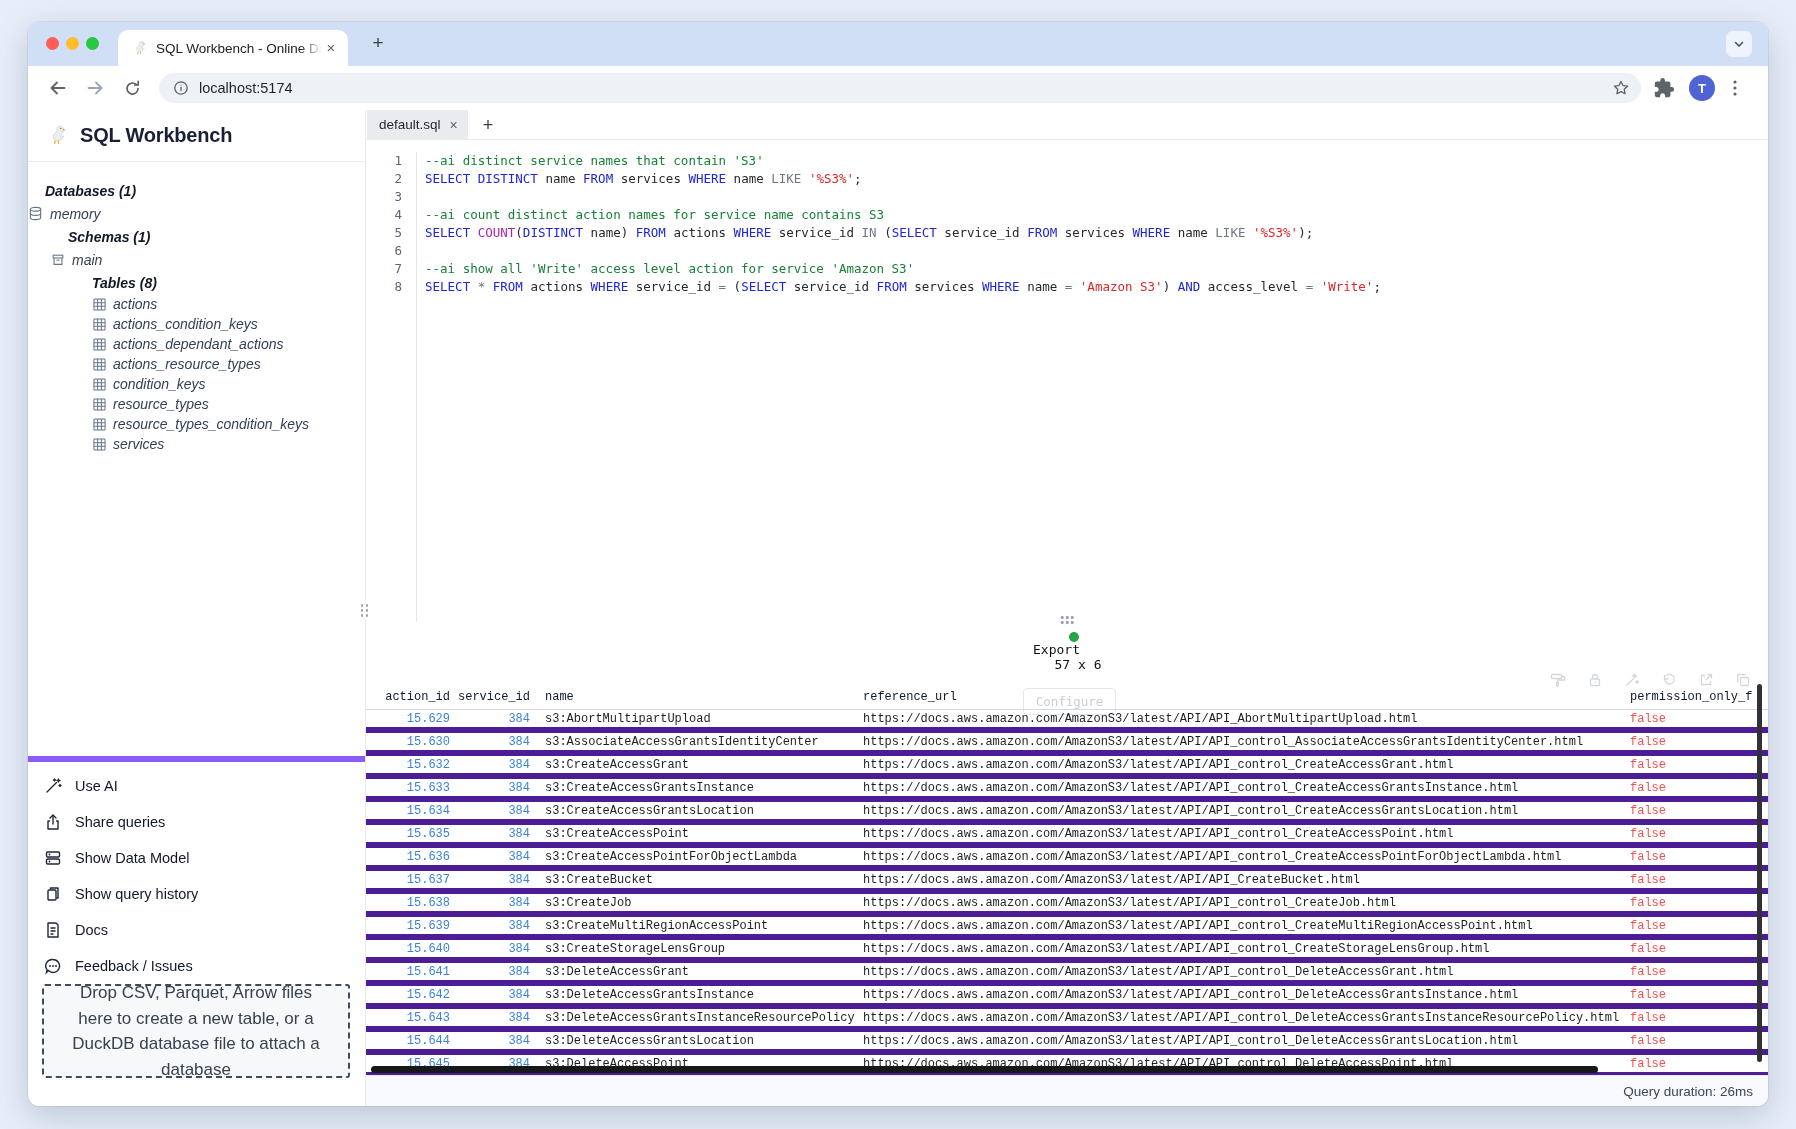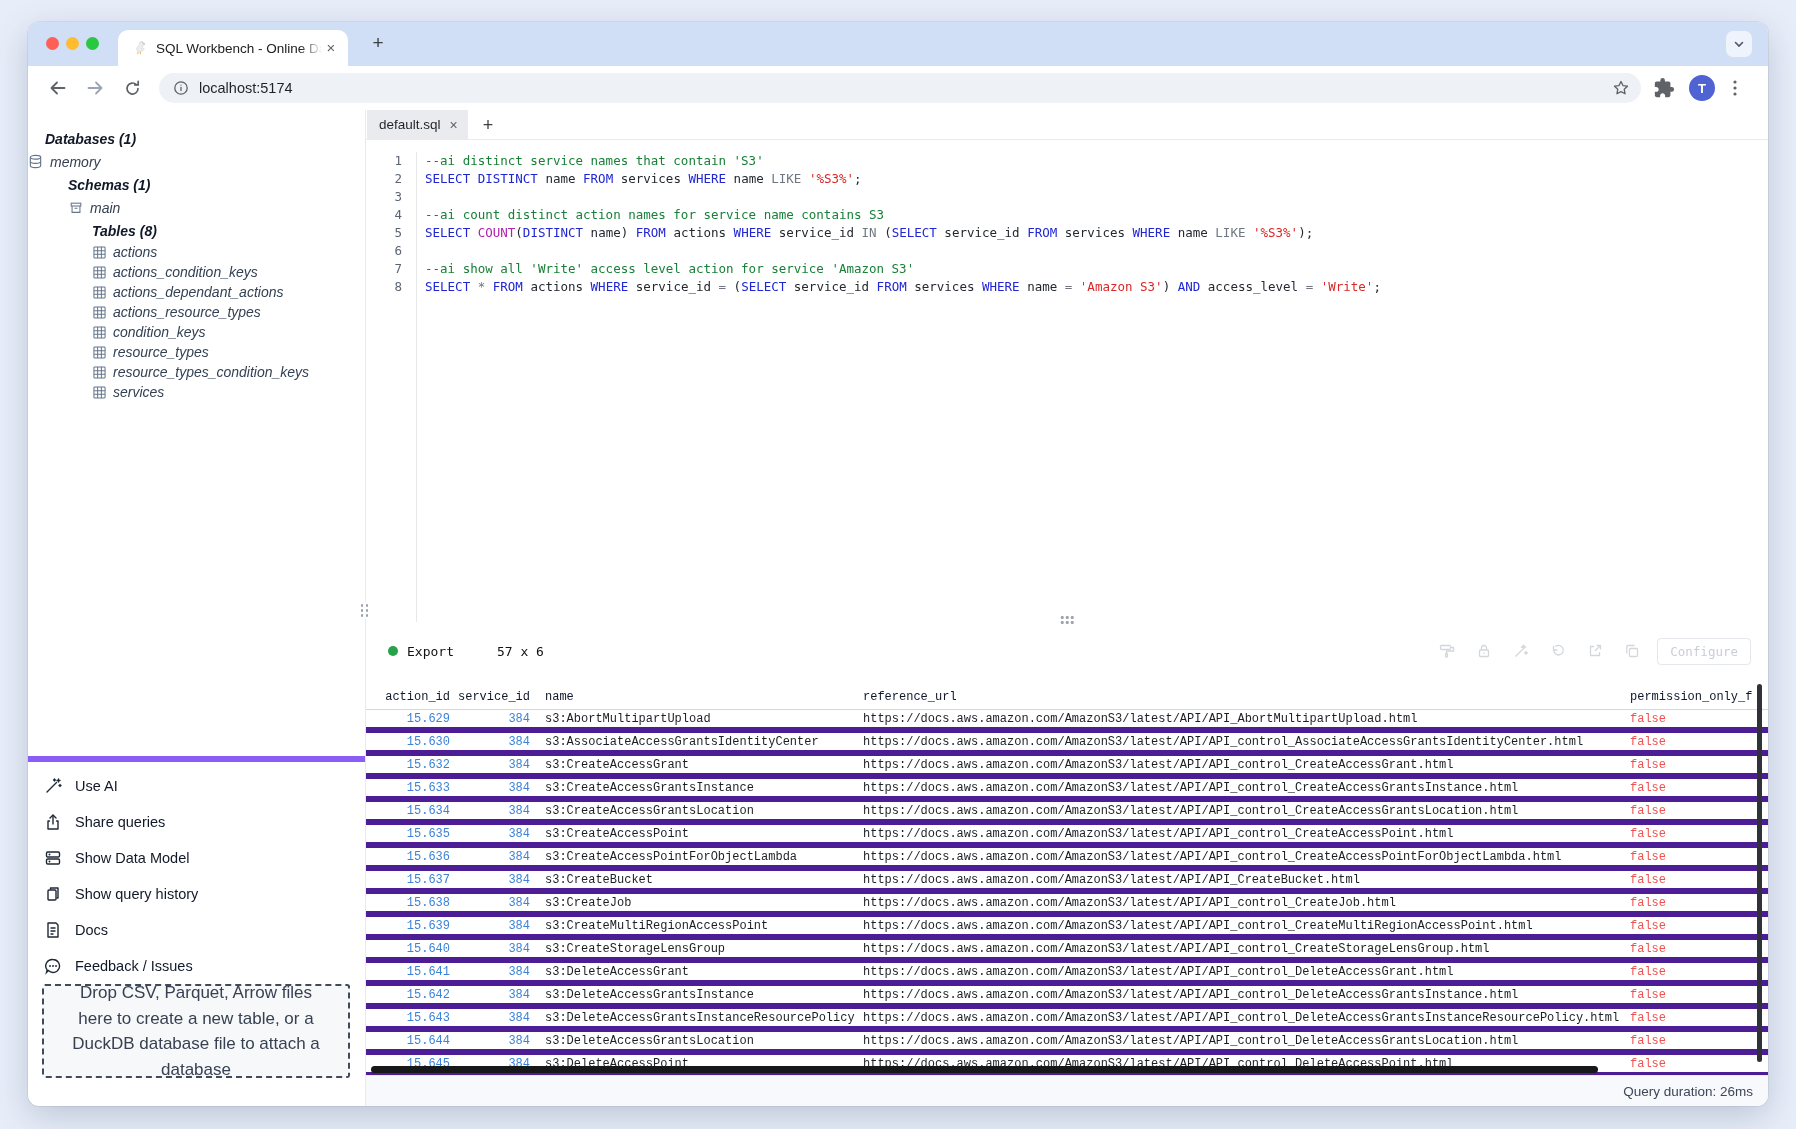--- a/index.html
+++ b/index.html
@@ -75,21 +75,21 @@
   .code-line { height:18px; }
   .tk-k { color:var(--sql-keyword,#2026d2); }
   .tk-c { color:var(--sql-comment,#188038); }
   .tk-s { color:var(--sql-string,#dc2626); }
   .tk-o { color:var(--sql-operator,#6e7781); }
   .tk-f { color:var(--sql-function,#b01fb0); }
 
   .center-grip { position:absolute; top:506px; left:50%; transform:translateX(-50%);
     grid-template-columns:repeat(3,2.5px); z-index:5; }
 
-  .results-header { position:absolute; left:0; right:0; top:522px; height:38px; display:flex; align-items:center; padding-left:22px; }
+  .results-header { position:absolute; left:0; right:0; top:522px; height:38px; display:flex; align-items:center; padding-left:22px;flex-direction:column; }
   .rdot { width:10px; height:10px; border-radius:50%; background:var(--success-green,#27a248); margin-right:9px; flex:none; }
   .rexport { font-family:"DejaVu Sans Mono", monospace; font-size:13px; color:#111; margin-right:43px; cursor:pointer; }
   .rdims { font-family:"DejaVu Sans Mono", monospace; font-size:13px; color:#111; }
   .rtools { margin-left:auto; display:flex; align-items:center; gap:21px; margin-right:17px; color:#d3d7dc; }
   .ricon { width:16px; height:16px; cursor:pointer; display:flex; }
   .configure { border:1px solid #e4e7eb; border-radius:4px; background:#fff; color:#c9ced6;
     font-family:"DejaVu Sans Mono", monospace; font-size:12.5px; padding:5px 12px; margin-right:17px; cursor:pointer; }
 
   .grid-wrap { position:absolute; left:0; right:0; top:574px; bottom:31px; overflow:hidden;
     font-family:Liberation Mono, monospace; font-size:12px; }
@@ -187,35 +187,46 @@
           <circle cx="2" cy="2" r="1.6"></circle>
           <circle cx="2" cy="8" r="1.6"></circle>
           <circle cx="2" cy="14" r="1.6"></circle>
         </svg>
     </span>
   </div>
 
   <div class="app">
 
     <div class="sidebar">
+      <div class="side-header">
+        <span style="display:flex;">
+          <svg viewBox="0 0 24 24" width="25" height="25">
+              <path d="M16 3.2c1.3 0 2.3 1 2.3 2.3 0 .6-.2 1.1-.6 1.5l2 .7-2.1.9c-.2 1.7-.9 3.2-2.1 4.2 1.9.4 3.4-.6 3.4-.6-.3 2.6-2.2 4.6-5.4 4.6-2.6 0-4.8-1.3-4.8-3.7 0-2.6 2.2-3.4 3.2-4.9.5-.8.4-1.8.4-1.8-.1-1.7 1-3.2 2.7-3.2z" fill="#ededed" stroke="#c9cdd3" stroke-width=".6"></path>
+              <path d="M18 5.3l2.6.9-2.5 1z" fill="#f0a23c"></path>
+              <circle cx="16.2" cy="5.1" r=".55" fill="#333"></circle>
+              <path d="M10.8 16.8l-.6 3.4M13.6 16.9l.4 3.3" stroke="#f0a23c" stroke-width="1.1"></path>
+            </svg>
+        </span>
+        <span class="side-title">SQL Workbench</span>
+      </div>
 
       <div class="tree">
         <div class="trow head" style="padding-left:17px;">Databases (1)</div>
         <div class="trow" style="padding-left:0;">
           <span style="display:flex;">
               <svg viewBox="0 0 16 16" width="15" height="15" fill="none" stroke="#64748b" stroke-width="1.2">
                 <ellipse cx="8" cy="3.5" rx="5.5" ry="2"></ellipse>
                 <path d="M2.5 3.5v9c0 1.1 2.5 2 5.5 2s5.5-.9 5.5-2v-9"></path>
                 <path d="M2.5 8c0 1.1 2.5 2 5.5 2s5.5-.9 5.5-2"></path>
               </svg>
             </span>
           <span>memory</span>
         </div>
         <div class="trow head" style="padding-left:40px;">Schemas (1)</div>
-        <div class="trow" style="padding-left:41px;">
+        <div class="trow" style="padding-left:23px;">
           <span style="display:flex;">
               <svg viewBox="0 0 16 16" width="14" height="14" fill="none" stroke="#64748b" stroke-width="1.2">
                 <rect x="2.5" y="2.5" width="11" height="3.2"></rect>
                 <path d="M3.5 5.7v7.3h9V5.7"></path>
                 <path d="M6.3 8.2h3.4"></path>
               </svg>
             </span>
           <span>main</span>
         </div>
         <div class="trow head" style="padding-left:64px;">Tables (8)</div>

